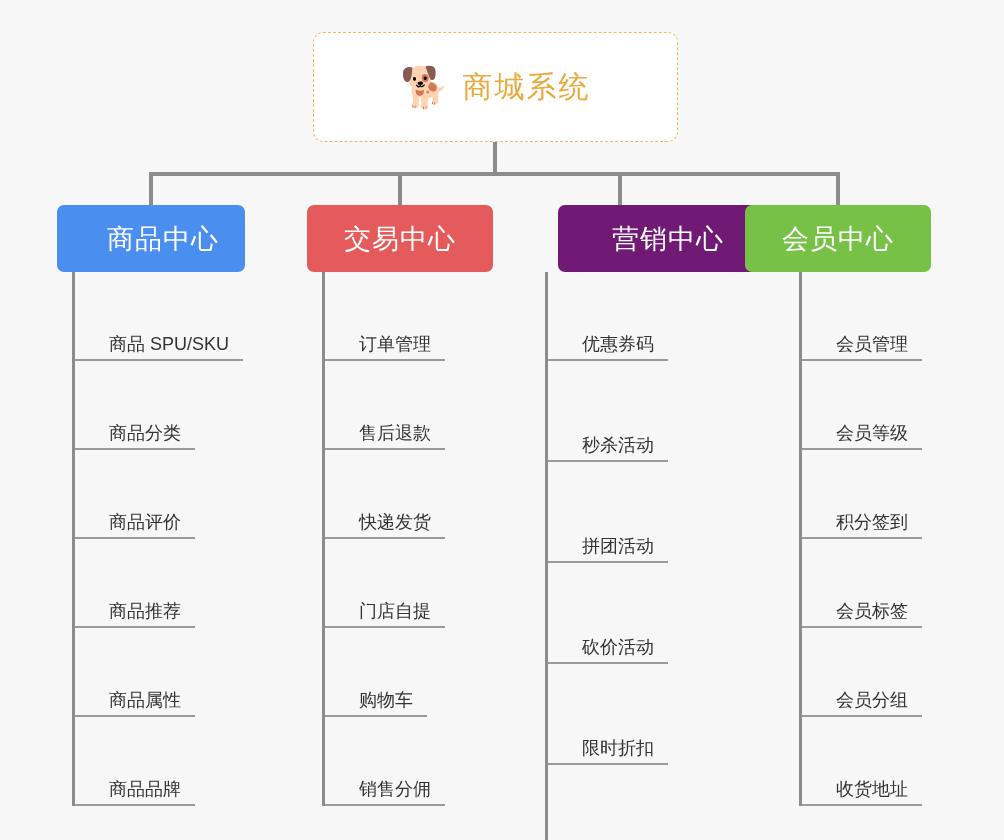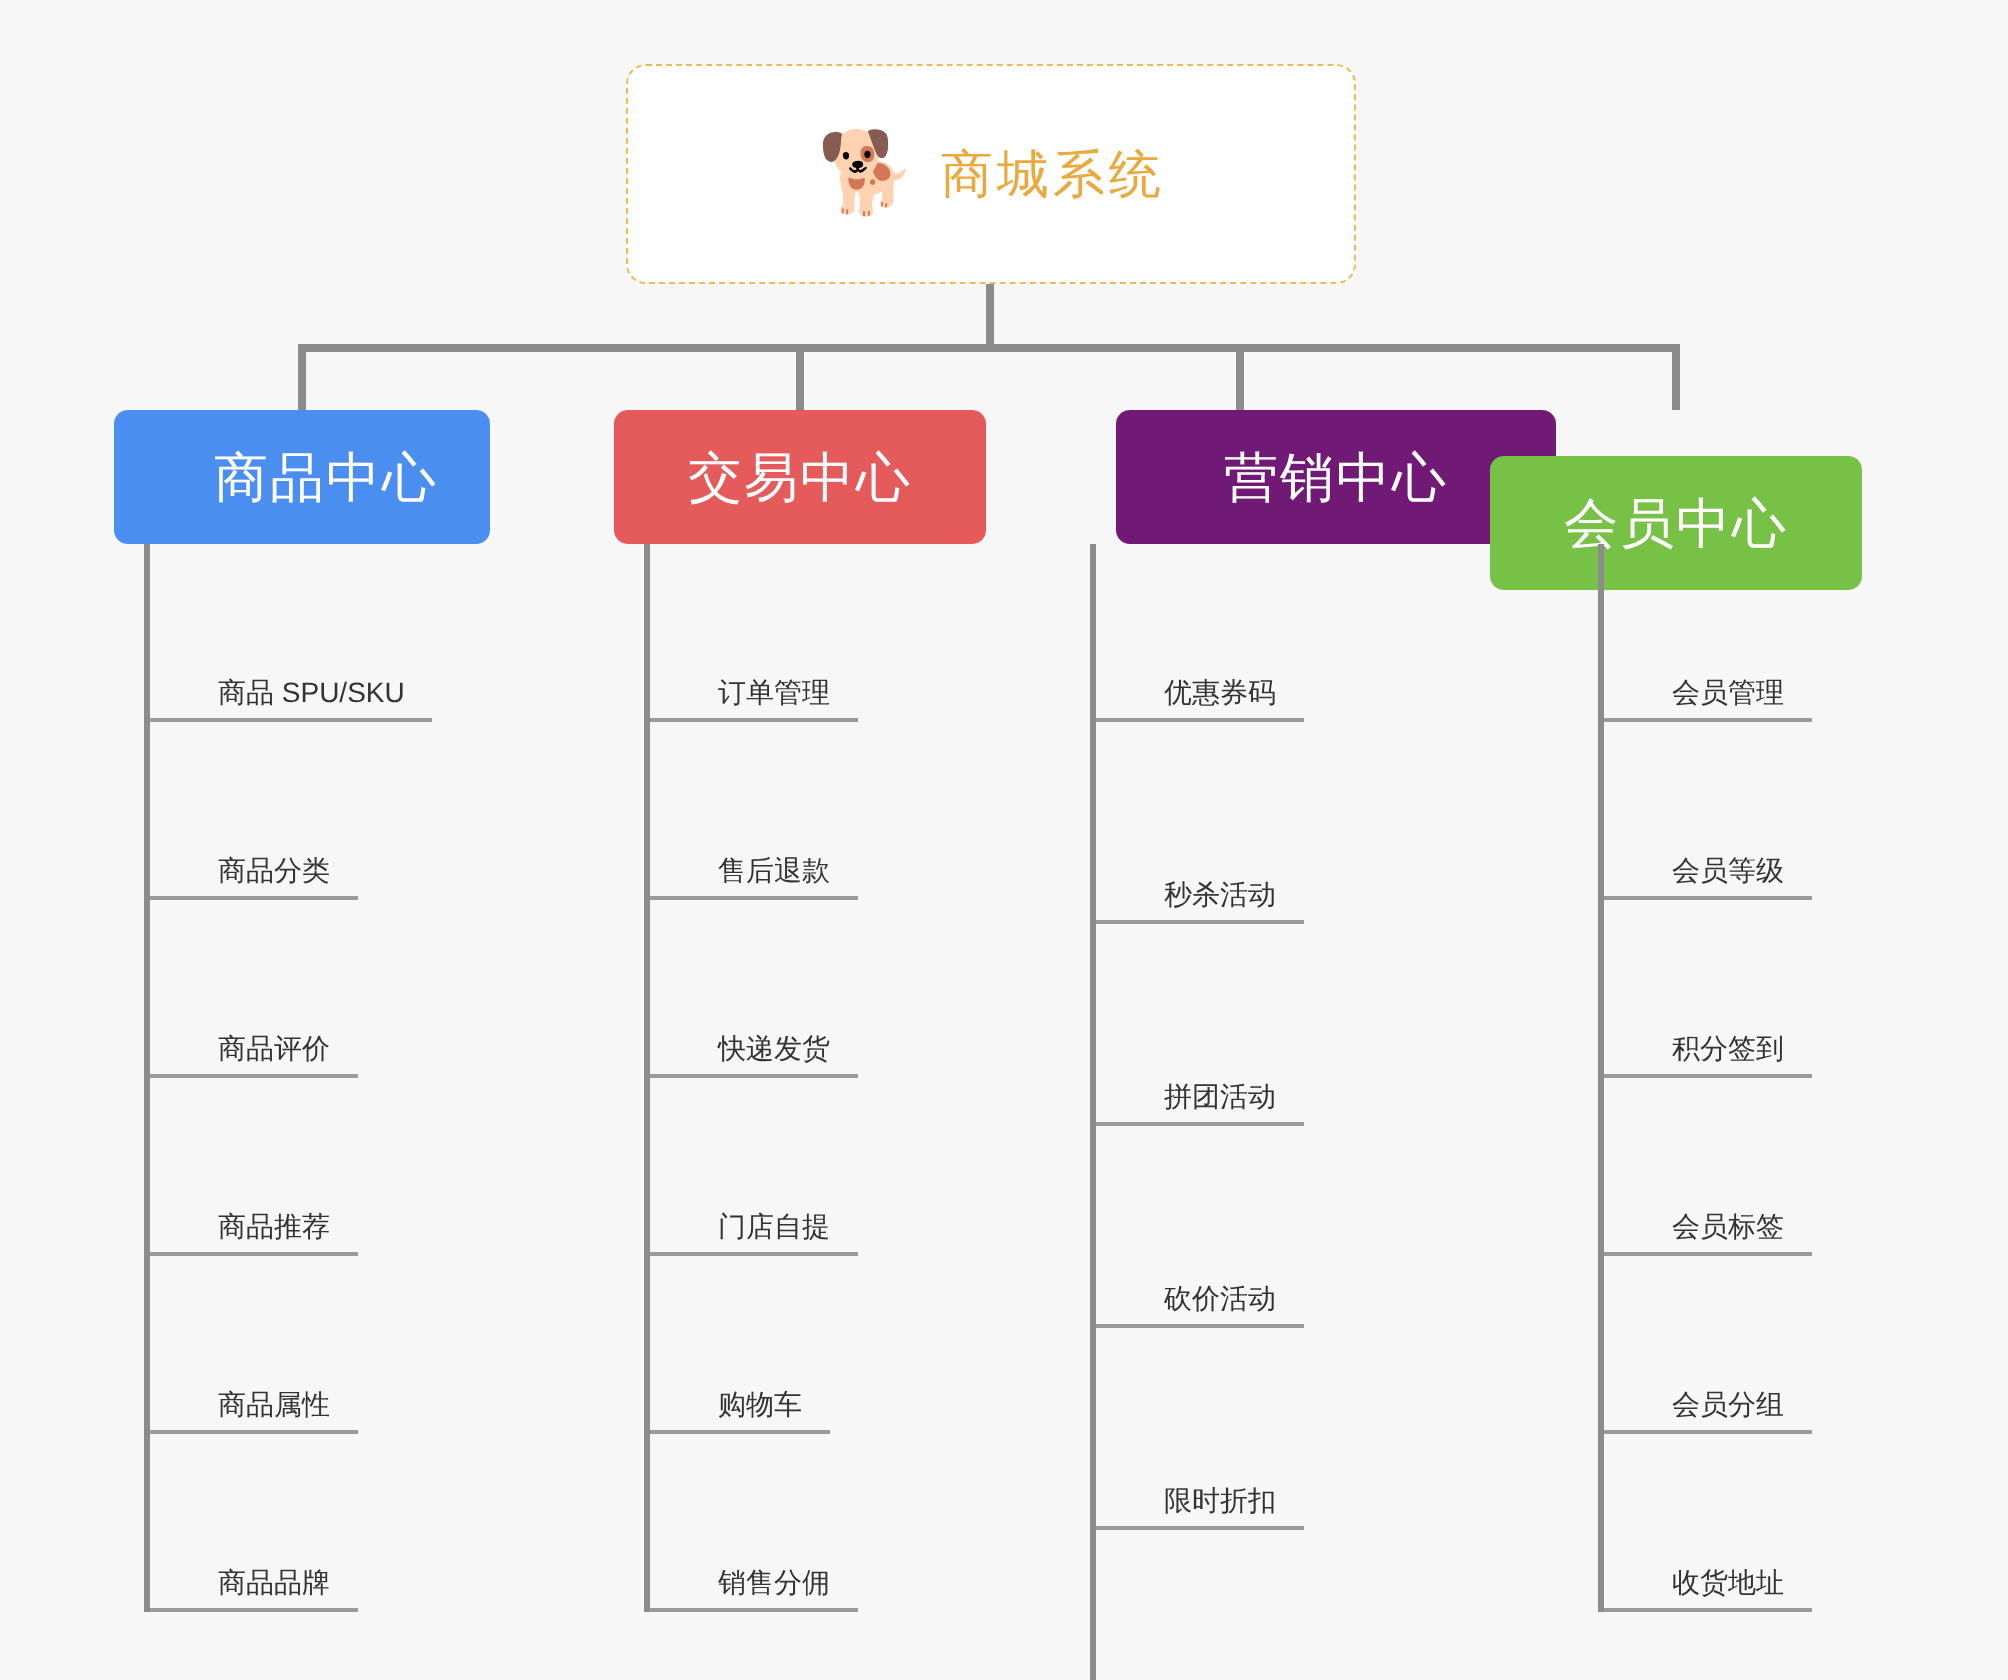--- a/index.html
+++ b/index.html
@@ -26,21 +26,21 @@
     justify-content:center;
     gap:12px;
   }
   .root-emoji{
     font-size:40px;
     line-height:1;
     font-family:"DejaVu Sans",sans-serif;
   }
   .root-title{
     color:#e9a93c;
-    font-size:26px;
+    font-size:30px;
     letter-spacing:2px;
     line-height:1;
     white-space:nowrap;
   }
 
   
   .conn{position:absolute;background:#8c8c8c;}
   .conn-vert{width:4px;}
   .conn-horz{height:4px;}
 
@@ -73,21 +73,21 @@
     height:89px;
     display:flex;
     align-items:flex-end;
     box-sizing:border-box;
     padding-left:0;
   }
   .item-label{
     display:inline-block;
     border-bottom:2px solid #9a9a9a;
     padding:0 14px 5px 34px;
-    font-size:14px;
+    font-size:18px;
     color:#333333;
     line-height:1.05;
     white-space:nowrap;
   }
 </style>
 </head>
 <body>
 
 <div id="canvas">
 
@@ -168,21 +168,21 @@
         <div class="item">
           <span class="item-label">砍价活动</span>
         </div>
         <div class="item">
           <span class="item-label">限时折扣</span>
         </div>
         <div class="item">
           <span class="item-label">满减送</span>
         </div>
       </div>
-      <div class="cat" style="left: 745px; width: 186px; background: rgb(120, 193, 71); margin-top: 23px;">
+      <div class="cat" style="left: 745px; width: 186px; background: rgb(120, 193, 71);">
         <span>会员中心</span>
       </div>
       <div class="col" style="left: 763px; margin-left: 36px;">
         <div class="item">
           <span class="item-label">会员管理</span>
         </div>
         <div class="item">
           <span class="item-label">会员等级</span>
         </div>
         <div class="item">

